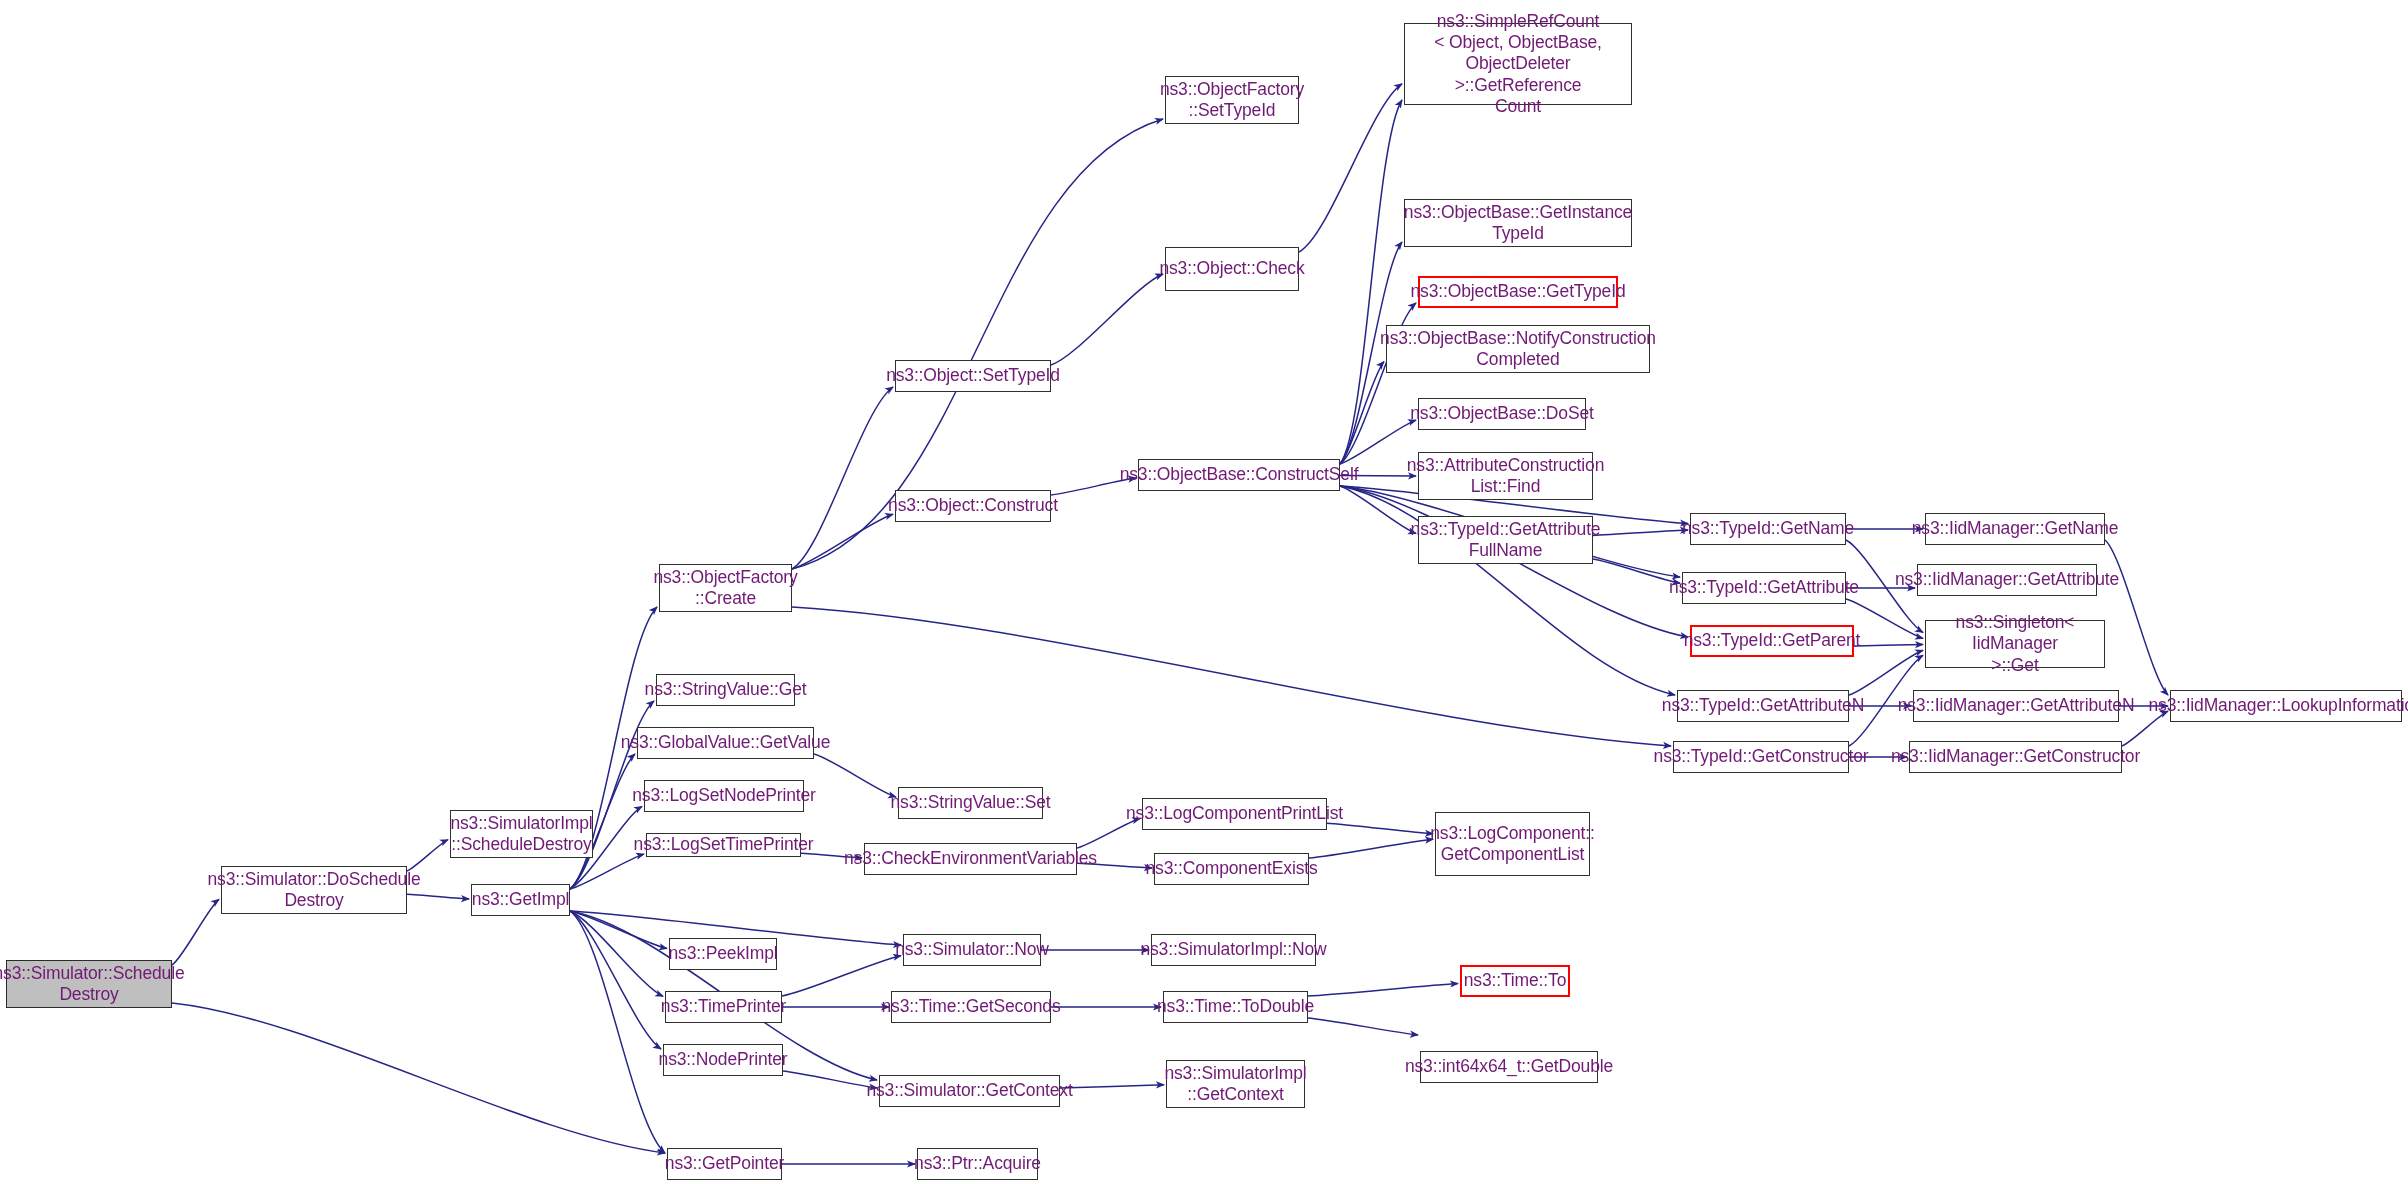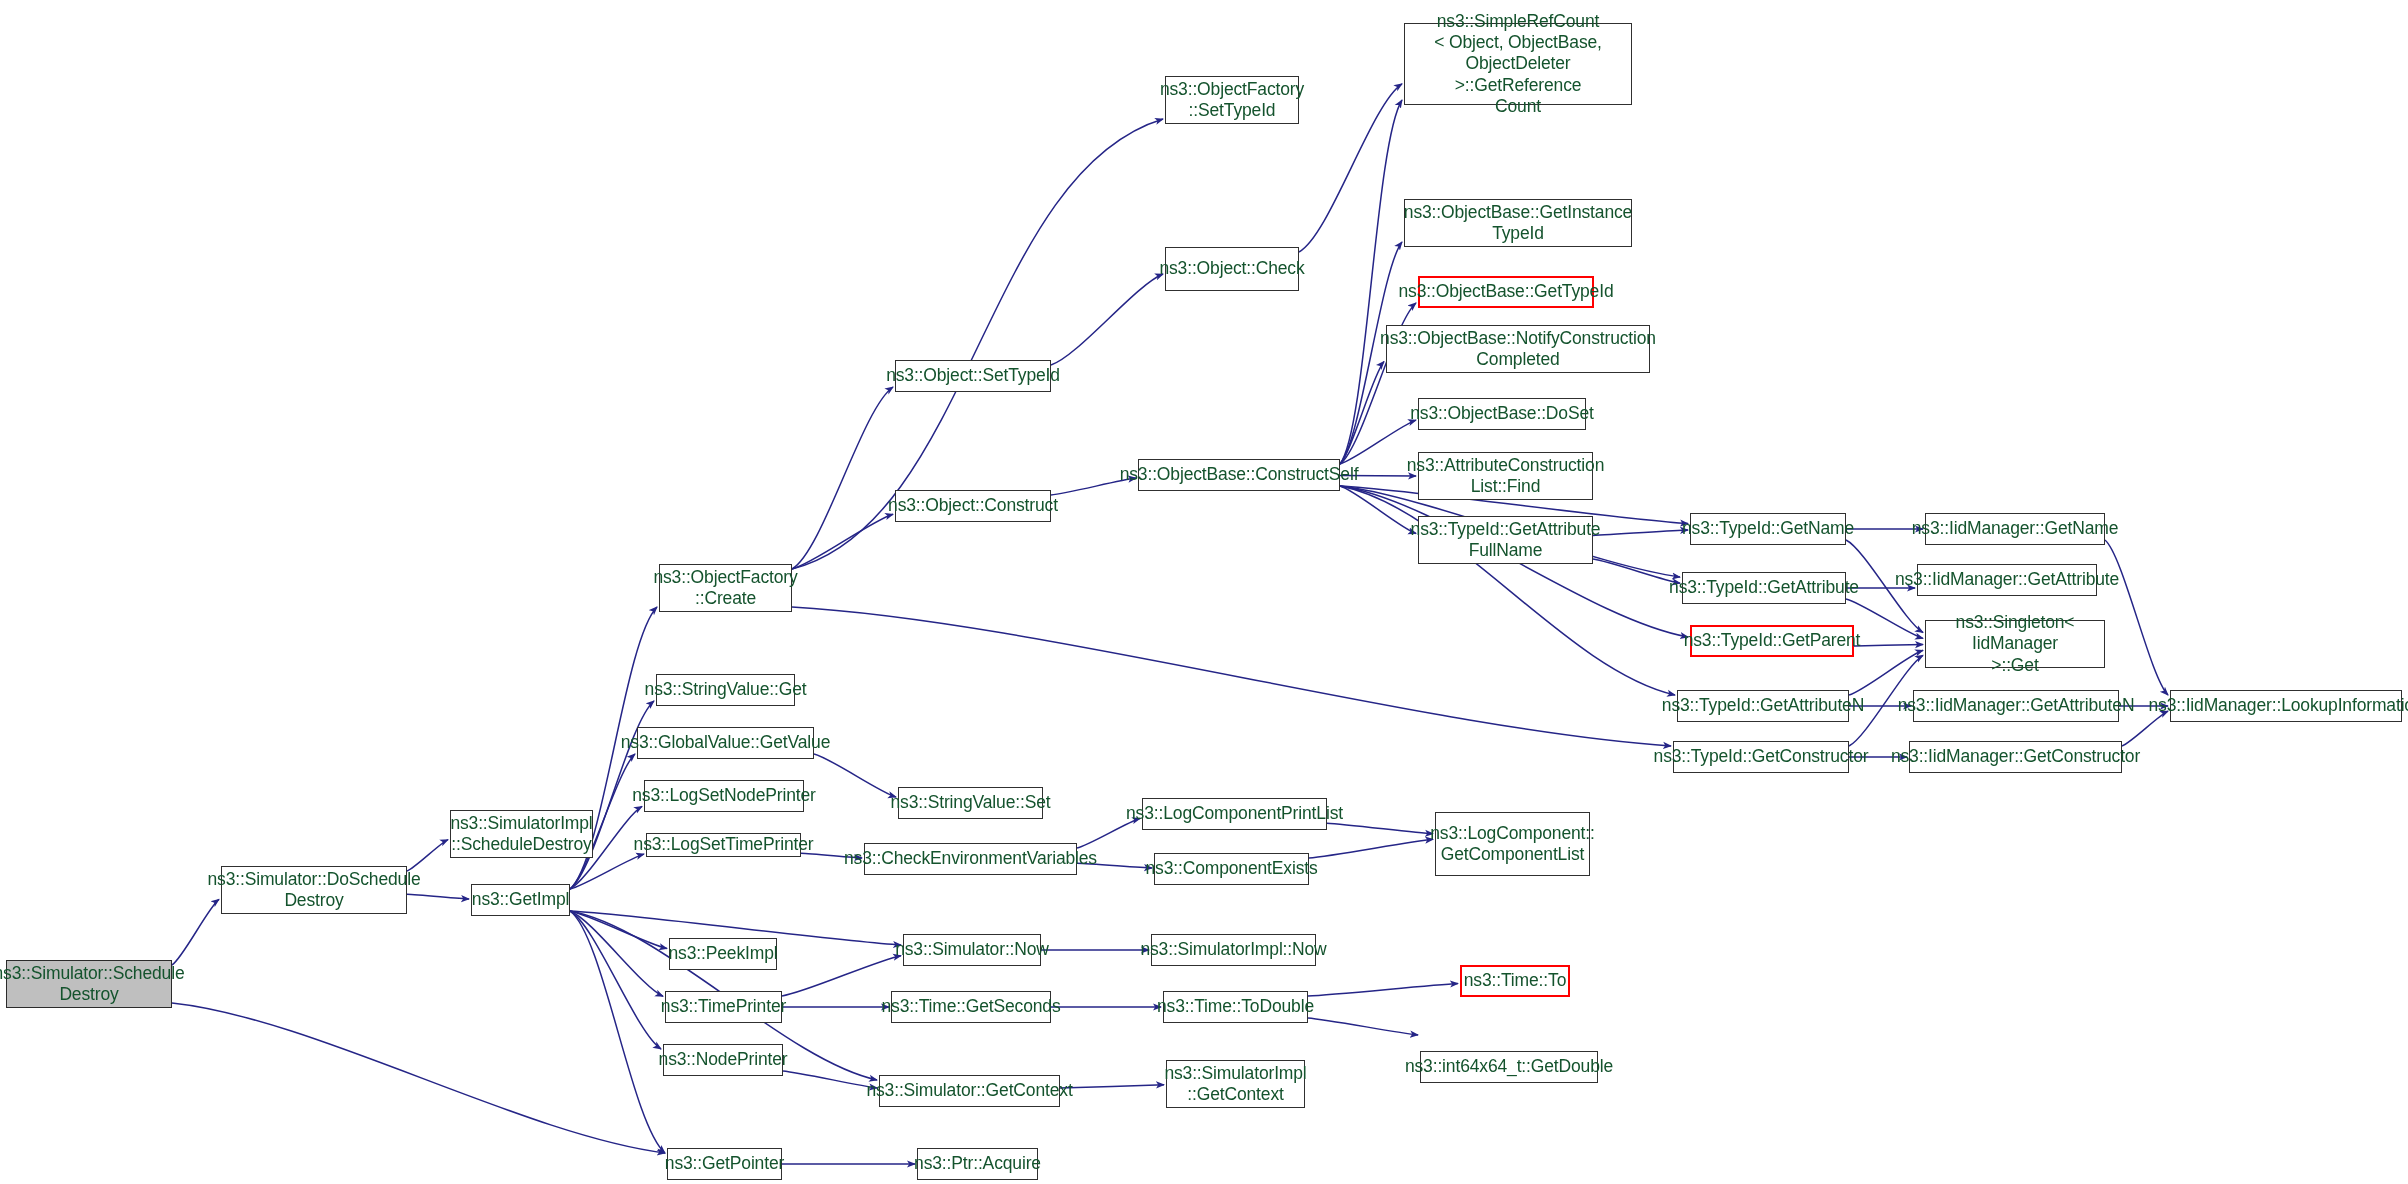--- a/index.html
+++ b/index.html
@@ -22,21 +22,21 @@
     top: 0;
     width: 2408px;
     height: 1184px;
     pointer-events: none;
   }
   .node {
     position: absolute;
     box-sizing: border-box;
     border: 1.6px solid #303030;
     background: #ffffff;
-    color: #14532d;
+    color: #701a75;
     display: flex;
     align-items: center;
     justify-content: center;
     text-align: center;
     font-size: 17.5px;
     line-height: 1.22;
     letter-spacing: -0.15px;
     white-space: pre-line;
     padding: 1px 5px;
     z-index: 5;
@@ -160,21 +160,21 @@
       <div class="node" style="left: 1151px; top: 934px; width: 165px; height: 32px;">ns3::SimulatorImpl::Now</div>
       <div class="node" style="left: 1163px; top: 991px; width: 145px; height: 32px;">ns3::Time::ToDouble</div>
       <div class="node" style="left: 1166px; top: 1060px; width: 139px; height: 48px;">ns3::SimulatorImpl
 ::GetContext</div>
       <div class="node" style="left: 1404px; top: 23px; width: 228px; height: 82px;">ns3::SimpleRefCount
 &lt; Object, ObjectBase,
  ObjectDeleter &gt;::GetReference
 Count</div>
       <div class="node" style="left: 1404px; top: 199px; width: 228px; height: 48px;">ns3::ObjectBase::GetInstance
 TypeId</div>
-      <div class="node highlight" style="left: 1418px; top: 276px; width: 176px; height: 32px;">ns3::ObjectBase::GetTypeId</div>
+      <div class="node highlight" style="left: 1418px; top: 276px; width: 200px; height: 32px;">ns3::ObjectBase::GetTypeId</div>
       <div class="node" style="left: 1386px; top: 325px; width: 264px; height: 48px;">ns3::ObjectBase::NotifyConstruction
 Completed</div>
       <div class="node" style="left: 1418px; top: 398px; width: 168px; height: 32px;">ns3::ObjectBase::DoSet</div>
       <div class="node" style="left: 1418px; top: 452px; width: 175px; height: 48px;">ns3::AttributeConstruction
 List::Find</div>
       <div class="node" style="left: 1418px; top: 516px; width: 175px; height: 48px;">ns3::TypeId::GetAttribute
 FullName</div>
       <div class="node" style="left: 1690px; top: 513px; width: 156px; height: 32px;">ns3::TypeId::GetName</div>
       <div class="node" style="left: 1682px; top: 572px; width: 164px; height: 32px;">ns3::TypeId::GetAttribute</div>
       <div class="node highlight" style="left: 1690px; top: 625px; width: 164px; height: 32px;">ns3::TypeId::GetParent</div>

